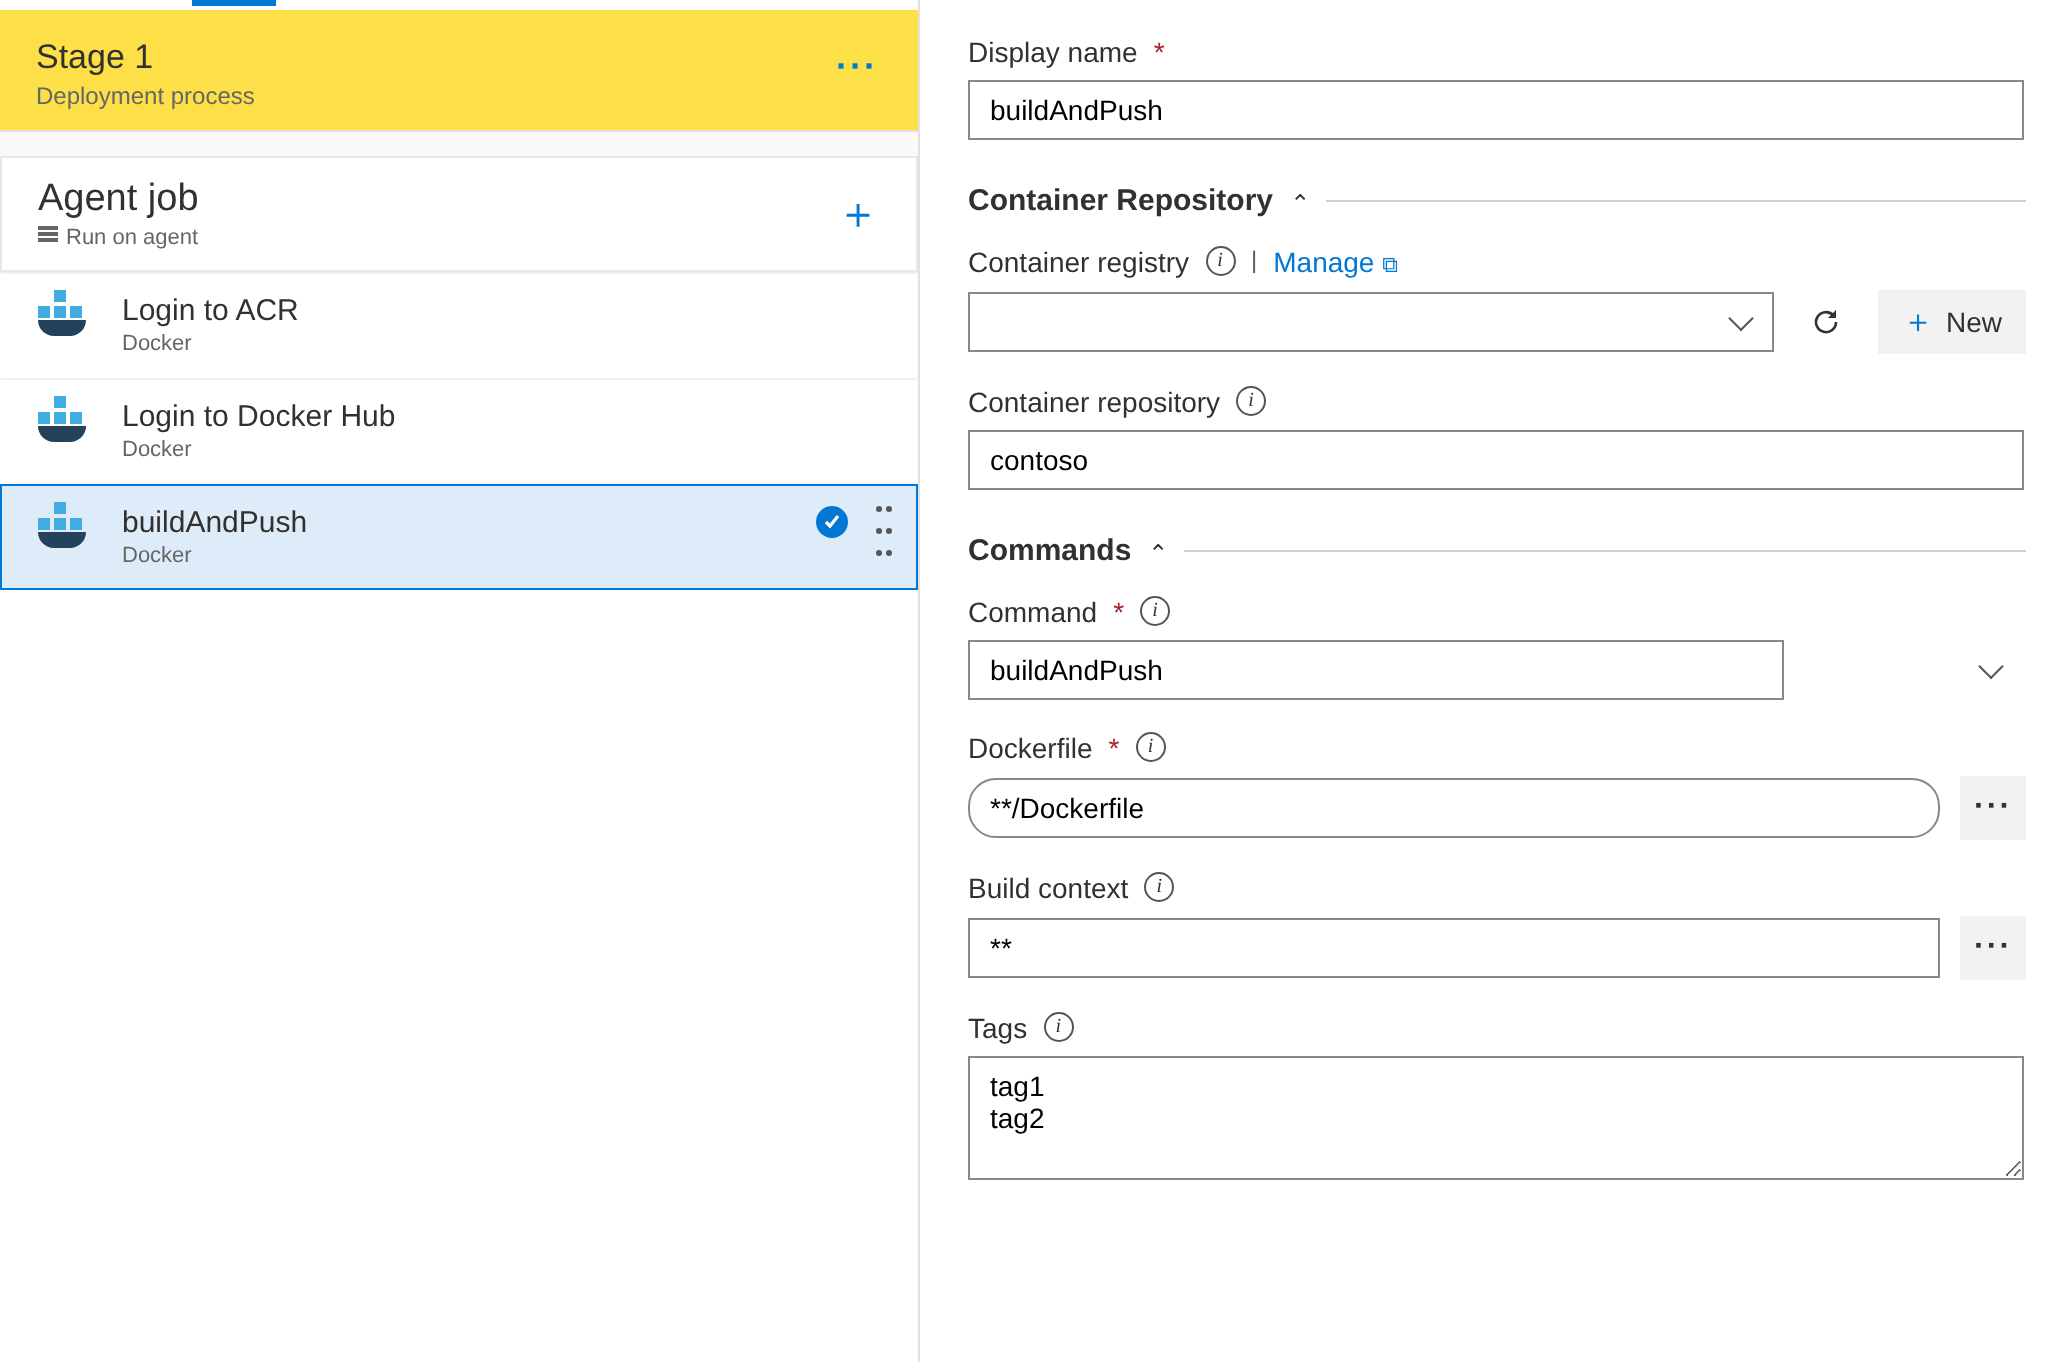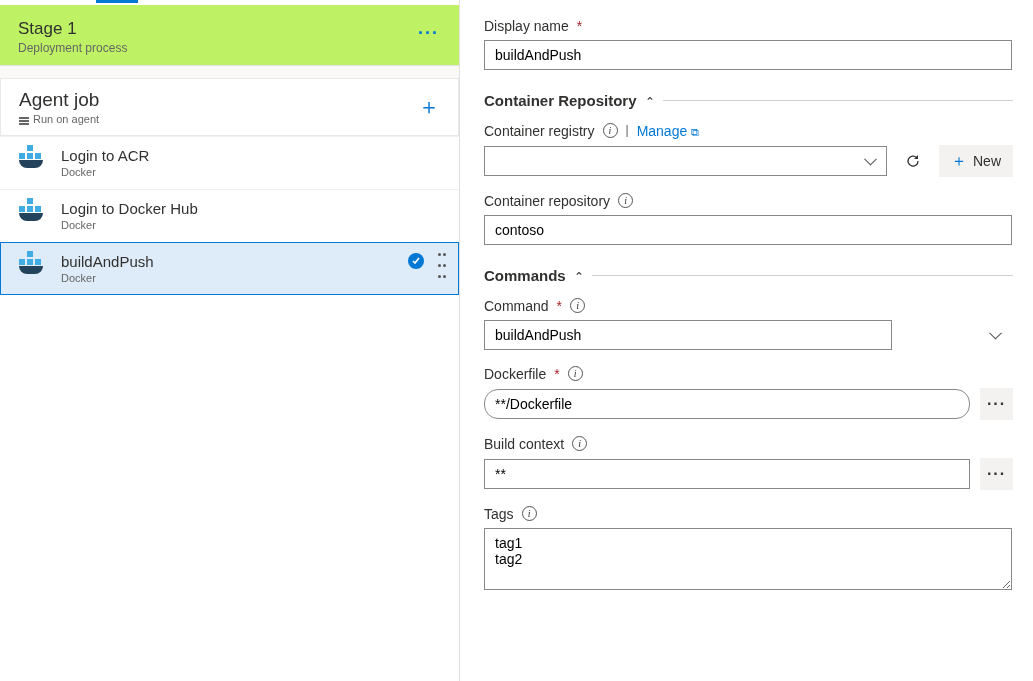--- a/index.html
+++ b/index.html
@@ -17,37 +17,37 @@
     width: 460px;
     border-right: 1px solid #e1e1e1;
     display: flex; flex-direction: column;
   }
   .tabstrip { height: 5px; border-bottom: 1px solid #fff; padding-left: 96px; }
   .tab-active { width: 42px; height: 3px; background: #0078d4; }
   .stage-header {
     padding: 14px 12px 10px 18px;
     border-bottom: 1px solid #e1e1e1;
     display: flex; justify-content: space-between; align-items: flex-start;
-    background: #bef264;
+    background: #fde047;
   }
   .stage-title { font-size: 17px; font-weight: 400; }
   .stage-sub { font-size: 12px; color: #666; margin-top: 2px; }
   .more-btn {
     color: #0078d4; font-size: 18px; letter-spacing: 1px;
     cursor: pointer; padding: 4px 8px; font-weight: bold;
   }
   .gap { height: 12px; background: #faf9f8; }
   .agent-row {
     background: #fff; border: 1px solid #e8e8e8;
     padding: 10px 12px 10px 18px;
     display: flex; justify-content: space-between; align-items: center;
     cursor: pointer;
   }
   .agent-title { font-size: 19px; }
-  .agent-sub { font-size: 11px; color: #666; display: flex; align-items: flex-end; gap: 4px; margin-top: 2px;}
+  .agent-sub { font-size: 11px; color: #666; display: flex; align-items: flex-start; gap: 4px; margin-top: 2px;}
   .plus-btn { color: #0078d4; font-size: 22px; font-weight: 300; padding: 0 6px; cursor: pointer; line-height: 1;}
   .task {
     display: flex; gap: 14px;
     padding: 10px 12px 10px 18px;
     border: 1px solid transparent; border-top: 1px solid #f0f0f0;
     background: #fff; cursor: pointer;
   }
   .task.selected {
     background: #deecf9;
     border: 1px solid #0078d4;

